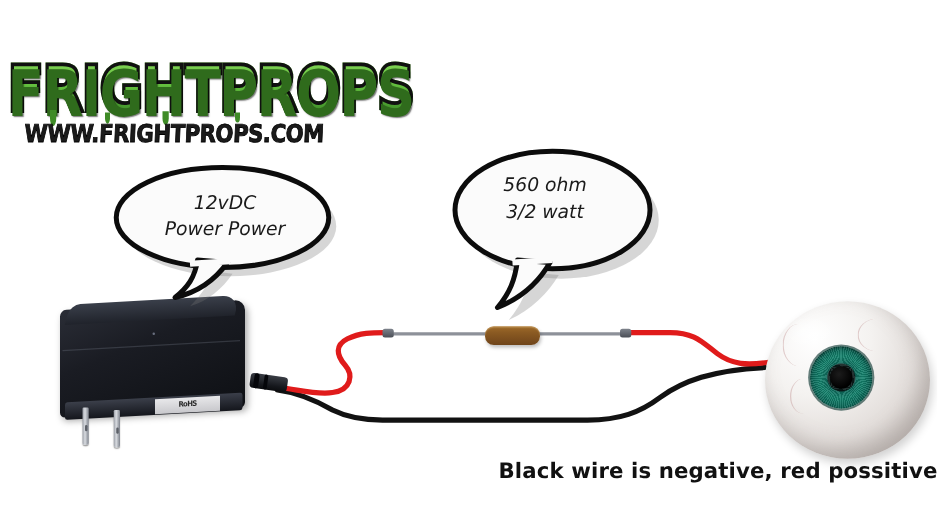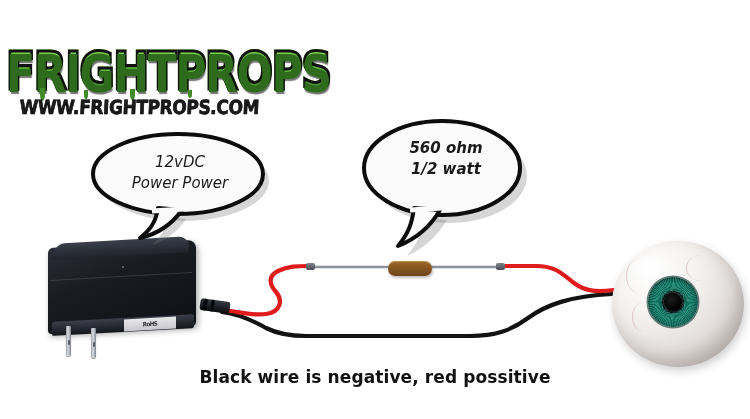--- a/index.html
+++ b/index.html
@@ -314,29 +314,29 @@
     font-family: "DejaVu Sans", sans-serif;
     font-style: italic;
     font-size: 15px;
     line-height: 21px;
     color: #1a1a1a;
     white-space: nowrap;
   }
   #bubble-psu { left: 92px; top: 132px; width: 176px; height: 112px; }
   #bubble-psu .bubble-text { left: 10px; top: 20px; width: 156px; }
   #bubble-res { left: 362px; top: 120px; width: 164px; height: 132px; }
-  #bubble-res .bubble-text { left: 20px; top: 18px; width: 128px; font-weight: bold; }
+  #bubble-res .bubble-text { left: 10px; top: 18px; width: 128px; }
 
   
   #caption {
     position: absolute;
     left: 0;
     top: 367px;
     width: 750px;
-    text-align: center;
+    text-align: right;
     font-family: "DejaVu Sans", sans-serif;
     font-weight: bold;
     font-size: 17px;
     color: #111111;
     letter-spacing: 0.1px;
   }
 </style>
 </head>
 <body>
 
@@ -430,19 +430,19 @@
       <g transform="translate(5,6)">
         <ellipse cx="82" cy="50" rx="78" ry="47" fill="rgba(120,120,120,.30)"></ellipse>
         <path d="M 58,92 C 54,108 50,118 40,130 C 58,122 72,108 80,94 Z" fill="rgba(120,120,120,.30)"></path>
       </g>
       <ellipse cx="80" cy="48" rx="78" ry="47" fill="#fbfbfb" stroke="#0c0c0c" stroke-width="4"></ellipse>
       <path d="M 52,88 C 50,104 46,114 36,126 C 56,118 70,104 78,90 Z" fill="#fbfbfb" stroke="#0c0c0c" stroke-width="4" stroke-linejoin="round"></path>
       <path d="M 48,90 L 80,88" stroke="#fbfbfb" stroke-width="5"></path>
     </svg>
     <div class="bubble-text">
       <div>560 ohm</div>
-      <div>1/2 watt</div>
+      <div>3/2 watt</div>
     </div>
   </div>
 
   <div id="caption">Black wire is negative, red possitive</div>
 
 </div>
 
 </body></html>

